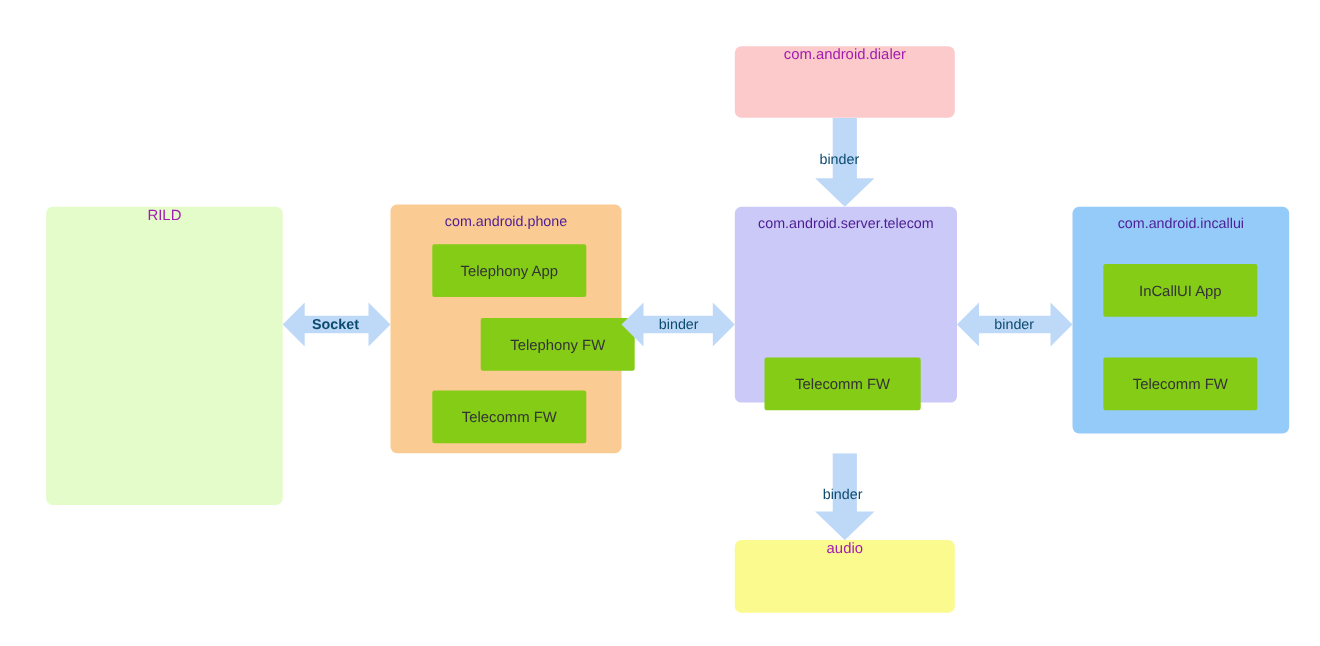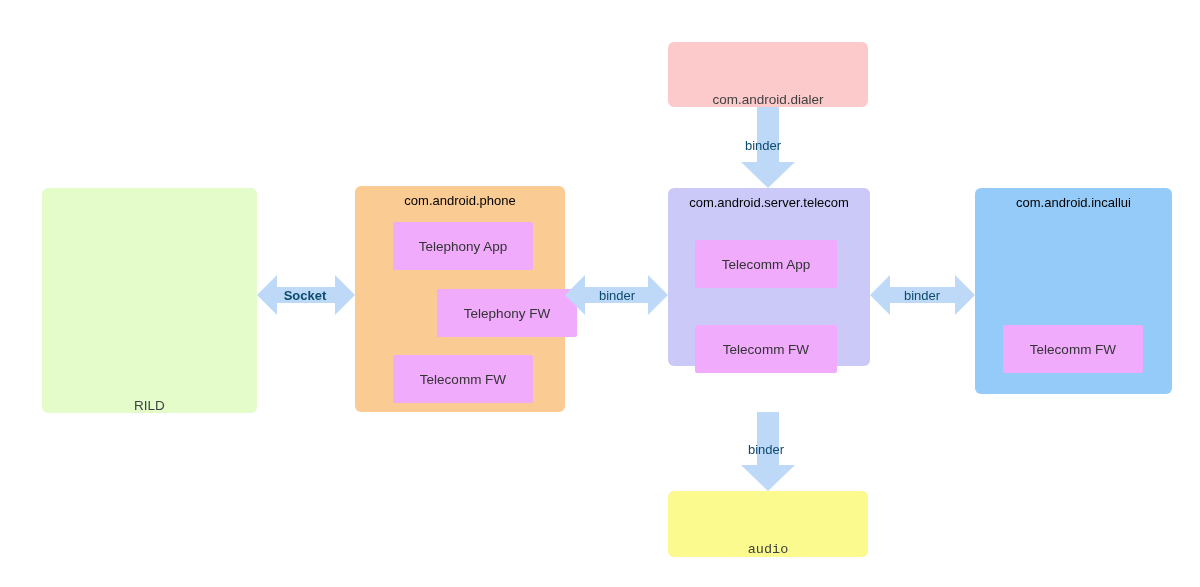--- a/index.html
+++ b/index.html
@@ -12,42 +12,42 @@
     position: relative;
     width: 1200px;
     height: 587px;
     background: #ffffff;
     overflow: hidden;
   }
   .node {
     position: absolute;
     border-radius: 6px;
     display: flex;
-    align-items: flex-end;
+    align-items: flex-start;
     justify-content: center;
     font-size: 13.5px;
-    color: #404040;
+    color: #a21caf;
   }
   .group {
     position: absolute;
     border-radius: 6px;
     color: #333333;
   }
   .group-title {
     position: absolute;
     top: 7px;
     left: 0;
     width: 100%;
     text-align: center;
     font-size: 13px;
-    color: #000000;
+    color: #4c1d95;
   }
   .inner-box {
     position: absolute;
-    background: #f0abfc;
+    background: #84cc16;
     border-radius: 2px;
     display: flex;
     align-items: center;
     justify-content: center;
     font-size: 13.5px;
     color: #333333;
   }
   .arrow {
     position: absolute;
   }
@@ -67,21 +67,21 @@
 
   <div class="node" style="left: 668px; top: 42px; width: 200px; height: 65px; background-color: rgb(252, 202, 203);">
     <span>com.android.dialer</span>
   </div>
 
   <svg class="arrow" style="left:741px; top:107px;" width="54" height="81" viewBox="0 0 54 81">
     <polygon points="16,0 38,0 38,55 54,55 27,81 0,55 16,55" style="fill: rgb(190, 217, 247);"></polygon>
   </svg>
   <div class="edge-label" style="left:763px; top:145px;">binder</div>
 
-  <div class="node" style="left: 42px; top: 188px; width: 215px; height: 225px; background-color: rgb(228, 251, 202);">
+  <div class="node" style="left: 42px; top: 188px; width: 215px; height: 271px; background-color: rgb(228, 251, 202);">
     <span>RILD</span>
   </div>
 
   <svg class="arrow" style="left:257px; top:272px;" width="98" height="46" viewBox="0 0 98 46">
     <polygon points="0,23 20,3 20,15 78,15 78,3 98,23 78,43 78,31 20,31 20,43" style="fill: rgb(190, 217, 247);"></polygon>
   </svg>
   <div class="edge-label" style="left:305px; top:295px;font-weight:bold;">Socket</div>
 
   <div class="group" style="left: 355px; top: 186px; width: 210px; height: 226px; background-color: rgb(251, 203, 148);">
     <div class="group-title">com.android.phone</div>
@@ -90,36 +90,36 @@
     <div class="inner-box" style="left:38px; top:169px; width:140px; height:48px;">Telecomm FW</div>
   </div>
 
   <svg class="arrow" style="left:565px; top:272px;" width="103" height="46" viewBox="0 0 103 46">
     <polygon points="0,23 20,3 20,15 83,15 83,3 103,23 83,43 83,31 20,31 20,43" style="fill: rgb(190, 217, 247);"></polygon>
   </svg>
   <div class="edge-label" style="left:617px; top:295px;">binder</div>
 
   <div class="group" style="left: 668px; top: 188px; width: 202px; height: 178px; background-color: rgb(203, 201, 247);">
     <div class="group-title">com.android.server.telecom</div>
-    <div class="inner-box" style="left:27px; top:52px; width:142px; height:48px;">Telecomm App</div>
     <div class="inner-box" style="left:27px; top:137px; width:142px; height:48px;">Telecomm FW</div>
   </div>
 
   <svg class="arrow" style="left:870px; top:272px;" width="105" height="46" viewBox="0 0 105 46">
     <polygon points="0,23 20,3 20,15 85,15 85,3 105,23 85,43 85,31 20,31 20,43" style="fill: rgb(190, 217, 247);"></polygon>
   </svg>
   <div class="edge-label" style="left:922px; top:295px;">binder</div>
 
   <div class="group" style="left: 975px; top: 188px; width: 197px; height: 206px; background-color: rgb(149, 203, 248);">
     <div class="group-title">com.android.incallui</div>
+    <div class="inner-box" style="left:28px; top:52px; width:140px; height:48px;">InCallUI App</div>
     <div class="inner-box" style="left:28px; top:137px; width:140px; height:48px;">Telecomm FW</div>
   </div>
 
   <svg class="arrow" style="left:741px; top:412px;" width="54" height="79" viewBox="0 0 54 79">
     <polygon points="16,0 38,0 38,53 54,53 27,79 0,53 16,53" style="fill: rgb(190, 217, 247);"></polygon>
   </svg>
   <div class="edge-label" style="left:766px; top:449px;">binder</div>
 
-  <div class="node" style="left: 668px; top: 491px; width: 200px; height: 66px; background-color: rgb(251, 250, 142); font-family: Liberation Mono, monospace;">
+  <div class="node" style="left: 668px; top: 491px; width: 200px; height: 66px; background-color: rgb(251, 250, 142);">
     <span>audio</span>
   </div>
 
 </div>
 
 </body></html>

